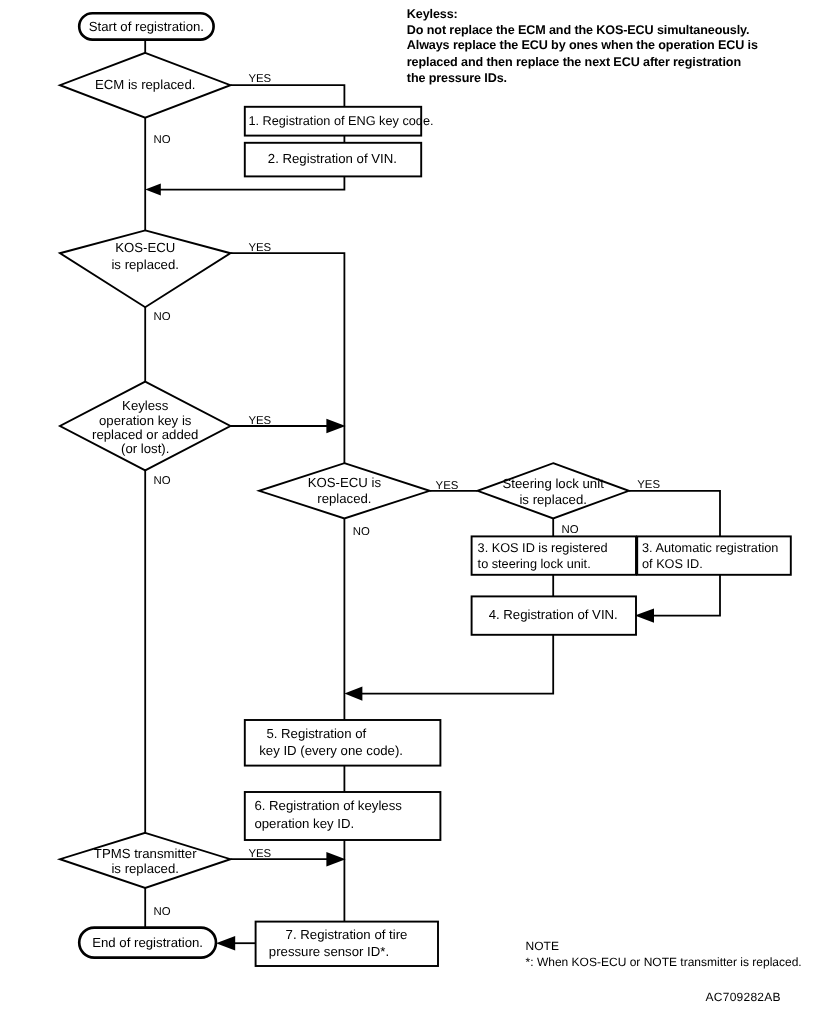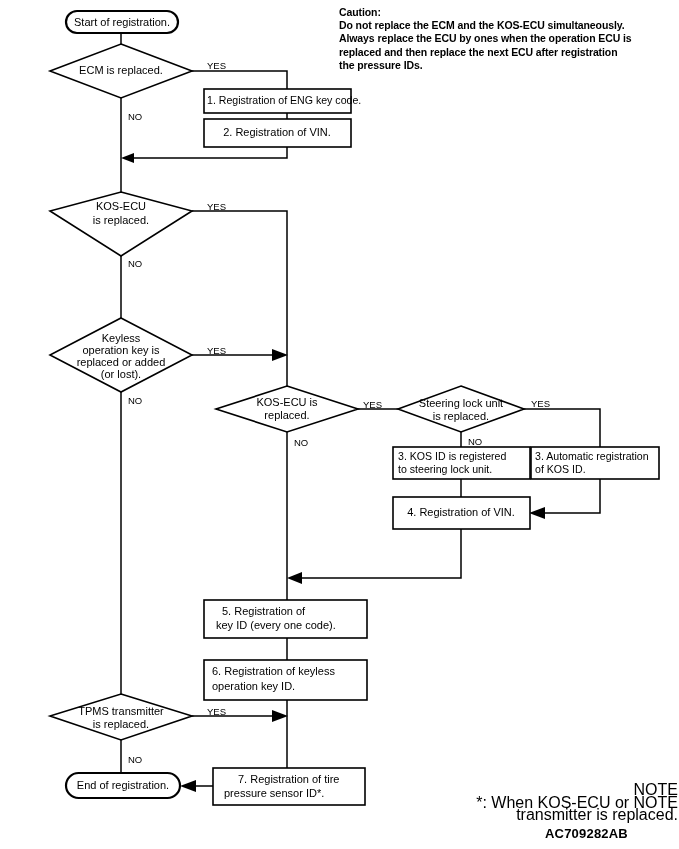--- a/index.html
+++ b/index.html
@@ -73,30 +73,29 @@
     font-size: 10.5px;
     font-weight: bold;
     line-height: 13.2px;
     letter-spacing: -0.1px;
   }
   .note-block {
     position: absolute;
     left: 438px;
     top: 784px;
     width: 240px;
-    font-size: 16px;
+    font-size: 10px;
     line-height: 12.5px;
-    text-align: right;
   }
   .code-block {
     position: absolute;
-    left: 545px;
+    left: 588px;
     top: 826px;
-    font-size: 13px;
-    font-weight: bold;
+    font-size: 10px;
+    font-weight: normal;
     letter-spacing: 0.2px;
   }
 </style>
 </head>
 <body>
 
 <div id="flow-root">
 
   <svg width="679" height="849" viewBox="0 0 679 849">
 
@@ -253,21 +252,21 @@
     </g>
 
     <g>
       <rect class="terminator" x="66" y="773" width="114" height="25" rx="12.5" ry="12.5"></rect>
       <text class="node-text" x="123" y="786">End of registration.</text>
     </g>
 
   </svg>
 
   <div class="caution-block">
-    <div>Caution:</div>
+    <div>Keyless:</div>
     <div>Do not replace the ECM and the KOS-ECU simultaneously.</div>
     <div>Always replace the ECU by ones when the operation ECU is</div>
     <div>replaced and then replace the next ECU after registration</div>
     <div>the pressure IDs.</div>
   </div>
 
   <div class="note-block">
     <div>NOTE</div>
     <div>*: When KOS-ECU or NOTE transmitter is replaced.</div>
   </div>

